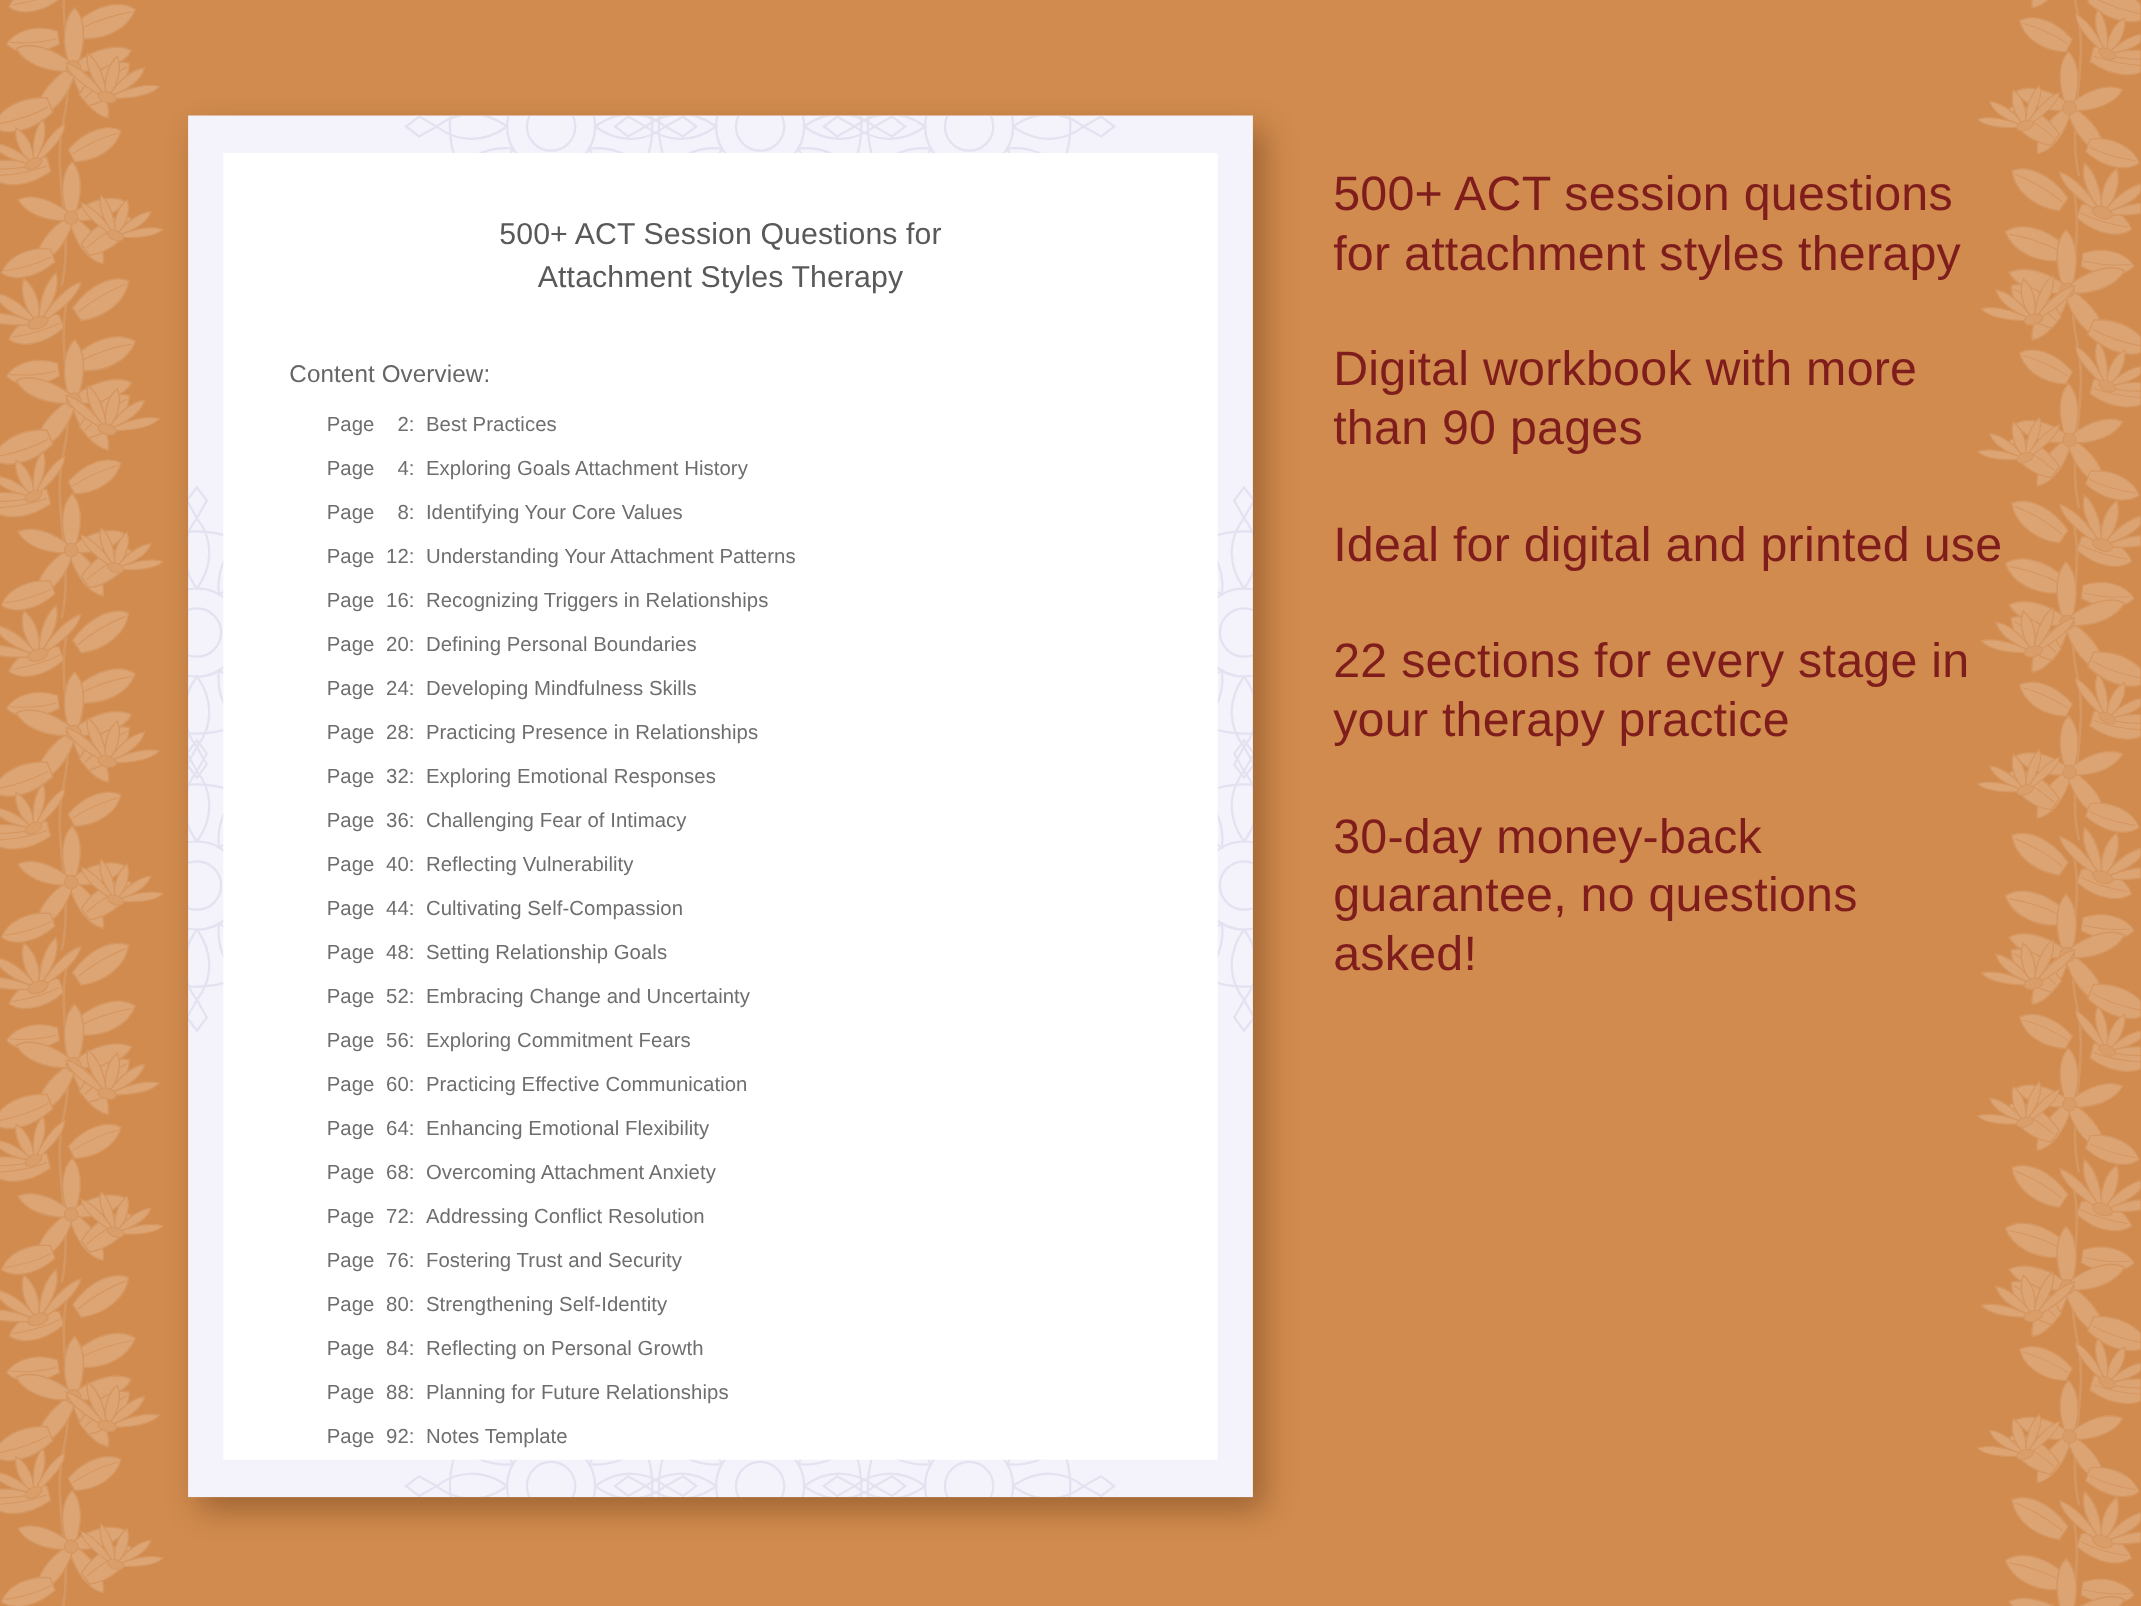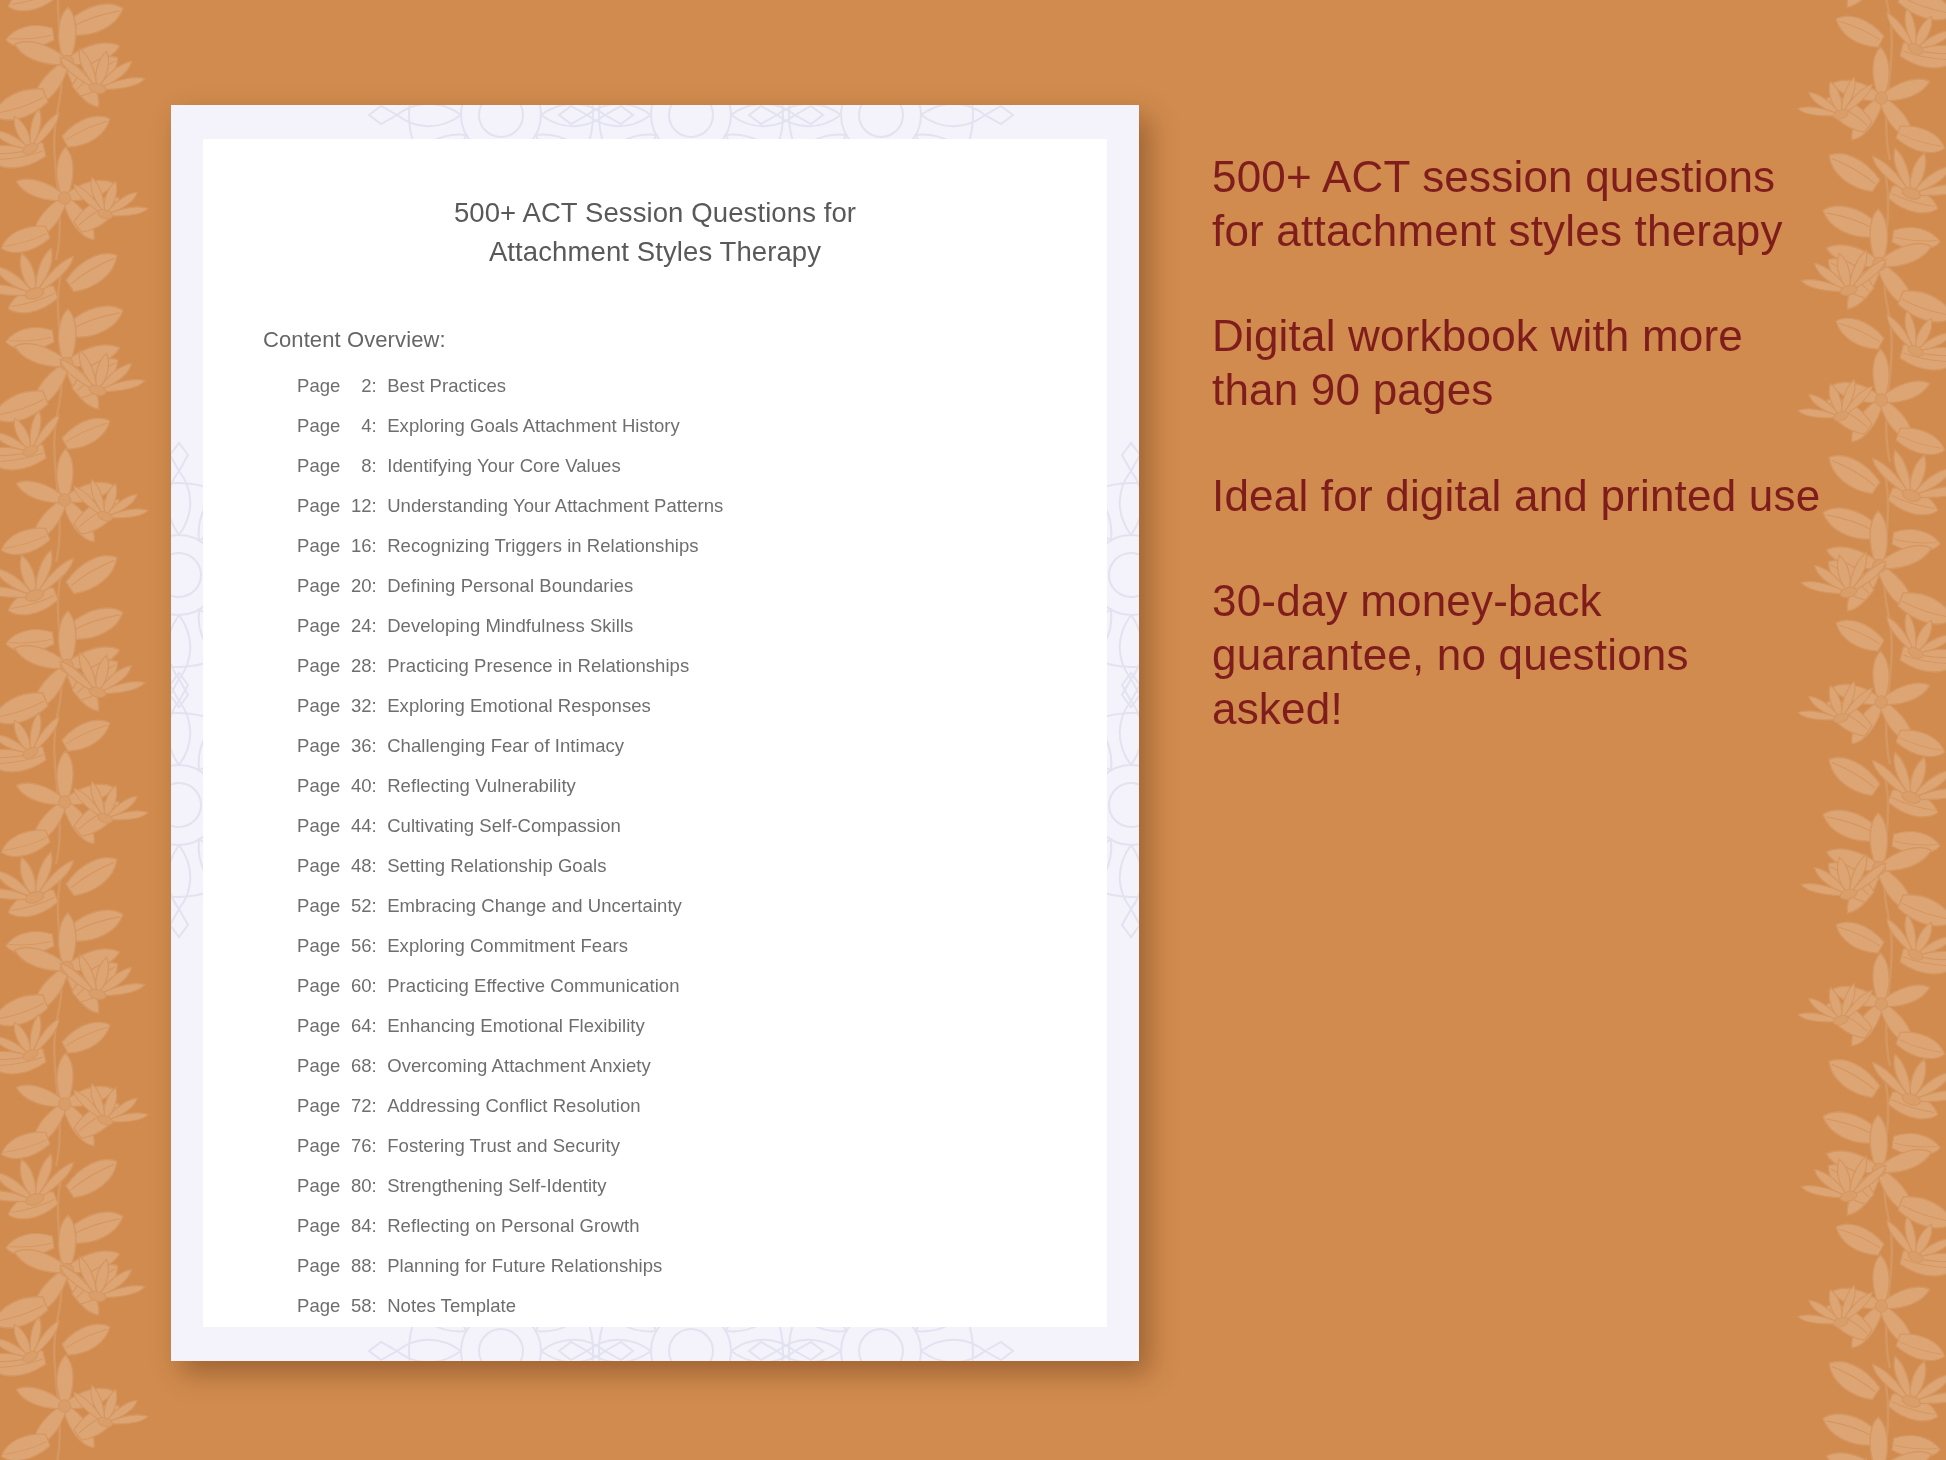--- a/index.html
+++ b/index.html
@@ -396,27 +396,28 @@
           <span class="toc-title">Reflecting on Personal Growth</span>
         </li>
         <li class="toc-row">
           <span class="toc-pagelabel">Page </span>
           <span class="toc-pagenum">88</span>
           <span class="toc-colon">:  </span>
           <span class="toc-title">Planning for Future Relationships</span>
         </li>
         <li class="toc-row">
           <span class="toc-pagelabel">Page </span>
-          <span class="toc-pagenum">58</span>
+          <span class="toc-pagenum">92</span>
           <span class="toc-colon">:  </span>
           <span class="toc-title">Notes Template</span>
         </li>
       </ul>
 
   </div>
 </div>
 
 <div class="marketing" id="marketing-list">
     <div class="bullet">500+ ACT session questions for attachment styles therapy</div>
     <div class="bullet">Digital workbook with more than 90 pages</div>
     <div class="bullet">Ideal for digital and printed use</div>
+    <div class="bullet">22 sections for every stage in your therapy practice</div>
     <div class="bullet">30-day money-back guarantee, no questions asked!</div>
   </div>
 
 </body></html>

